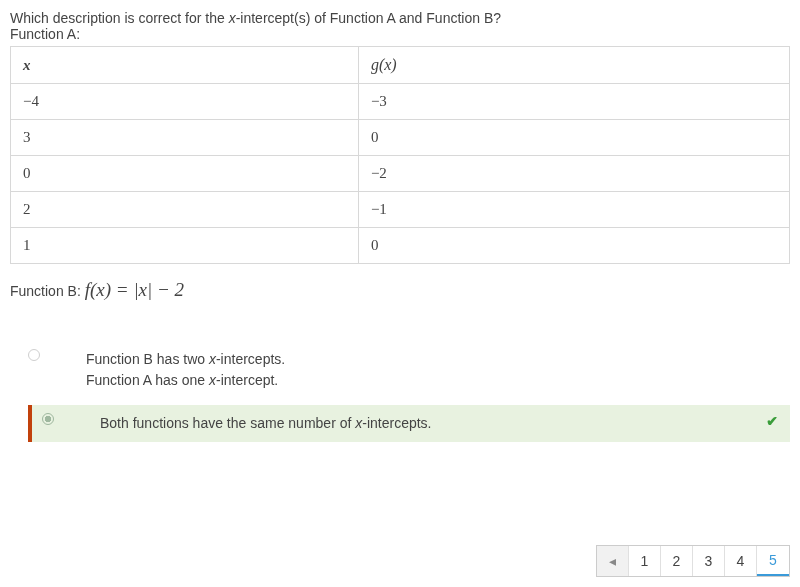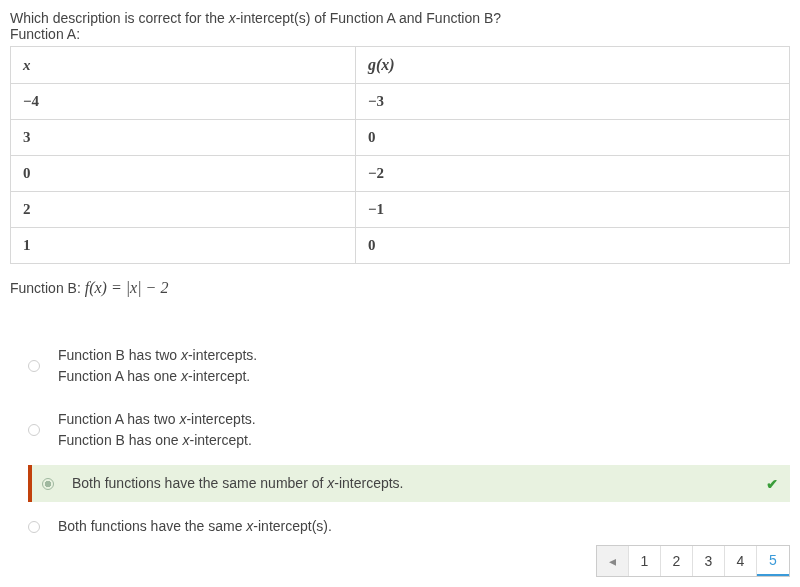--- a/index.html
+++ b/index.html
@@ -17,35 +17,36 @@
     table {
       width: 100%;
       border-collapse: collapse;
       border: 1px solid #d8d8d8;
       margin-bottom: 15px;
     }
     th, td {
       border: 1px solid #d8d8d8;
       padding: 9px 12px;
       text-align: left;
-      font-weight: bold;
+      font-weight: normal;
       font-size: 14px;
     }
     th.x-col { font-style: italic; font-weight: bold; font-family: "Times New Roman", serif; font-size: 15px; }
     th.gx-col { font-style: italic; font-family: "Times New Roman", serif; font-size: 16px; }
     td { font-family: "Times New Roman", serif; font-size: 15px; }
     .label-b { margin-bottom: 40px; font-size: 14px; }
-    .math-expr { font-family: "Times New Roman", serif; font-style: italic; font-size: 16px; }
+    .math-expr { font-family: "Times New Roman", serif; font-style: italic; font-size: 19px; }
     .options { margin-left: 5px; }
     .option {
       display: flex;
-      align-items: center;
+      align-items: flex-start;
       padding: 8px 10px;
       border-left: 3px solid transparent;
       margin-bottom: 6px;
+      gap: 28px;
     }
     .option.selected {
       background: #e8f2e0;
       border-left: 4px solid #c2410c;
       position: relative;
       margin-left: 13px;
     }
     .check {
       position: absolute;
       right: 12px;
@@ -136,39 +137,26 @@
 </div>
 
 <div class="options">
   <div class="option">
     <span class="radio"></span>
     <div class="option-text">
       <span>Function B has two </span><span class="xvar">x</span><span>-intercepts.</span><br>
       <span>Function A has one </span><span class="xvar">x</span><span>-intercept.</span>
     </div>
   </div>
-  <div class="option">
-    <span class="radio"></span>
-    <div class="option-text">
-      <span>Function A has two </span><span class="xvar">x</span><span>-intercepts.</span><br>
-      <span>Function B has one </span><span class="xvar">x</span><span>-intercept.</span>
-    </div>
-  </div>
   <div class="option selected">
     <span class="radio filled"></span>
     <div class="option-text">
       <span>Both functions have the same number of </span><span class="xvar">x</span><span>-intercepts.</span>
     </div>
     <span class="check">✔</span>
-  </div>
-  <div class="option">
-    <span class="radio"></span>
-    <div class="option-text">
-      <span>Both functions have the same </span><span class="xvar">x</span><span>-intercept(s).</span>
-    </div>
   </div>
 </div>
 
 <div class="pagination">
   <div class="pg-btn prev">◂</div>
   <div class="pg-btn">1</div>
   <div class="pg-btn">2</div>
   <div class="pg-btn">3</div>
   <div class="pg-btn">4</div>
   <div class="pg-btn active">5</div>

